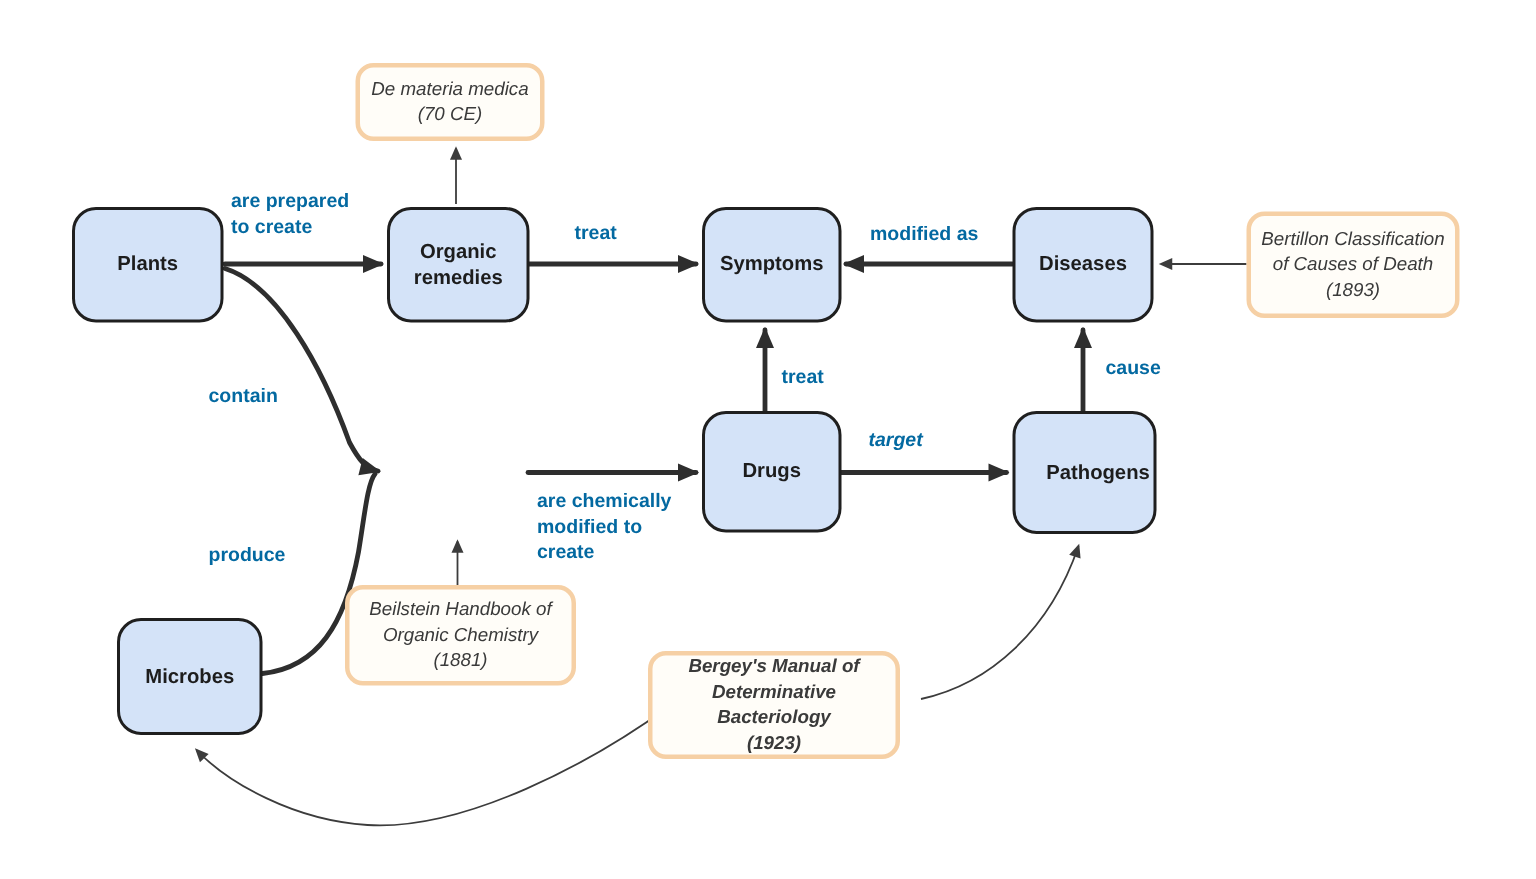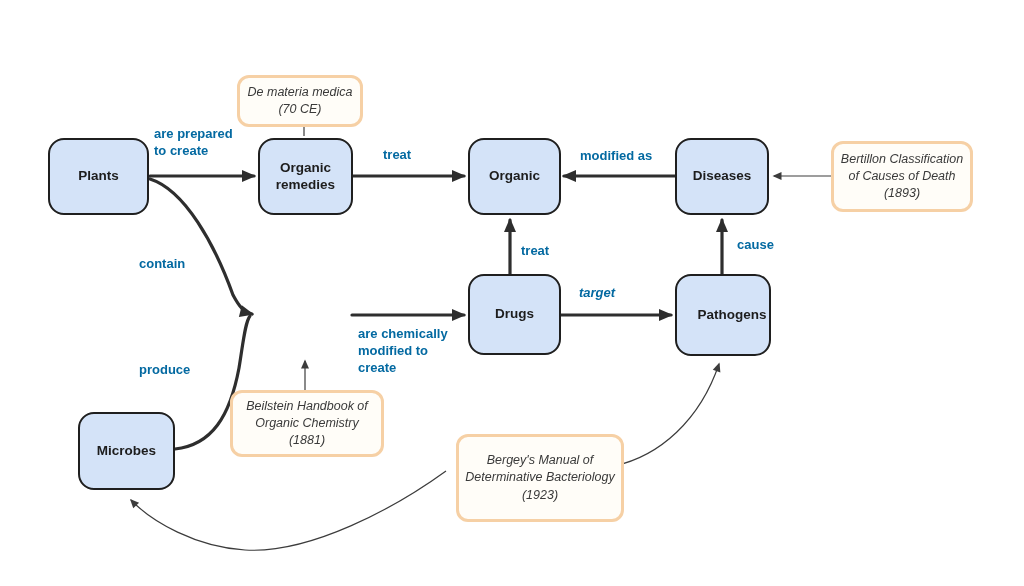--- a/index.html
+++ b/index.html
@@ -56,21 +56,21 @@
     <path class="e-thin" d="M446,471 C395,508 310,554 245,550 C196,547 152,522 131,500" marker-end="url(#mThin)"></path>
   </svg>
 
   <div class="node" style="left:48px;top:138px;width:101px;height:77px;">
     <span>Plants</span>
   </div>
   <div class="node" style="left:258px;top:138px;width:95px;height:77px;">
     <span>Organic remedies</span>
   </div>
   <div class="node" style="left:468px;top:138px;width:93px;height:77px;">
-    <span>Organic</span>
+    <span>Symptoms</span>
   </div>
   <div class="node" style="left:675px;top:138px;width:94px;height:77px;">
     <span>Diseases</span>
   </div>
   <div class="node" style="left:468px;top:274px;width:93px;height:81px;">
     <span>Drugs</span>
   </div>
   <div class="node" style="left:675px;top:274px;width:96px;height:82px;padding-left:18px;">
     <span>Pathogens</span>
   </div>
@@ -84,32 +84,32 @@
   <div class="edge-label" style="left:580px;top:148px;">modified as</div>
   <div class="edge-label" style="left:139px;top:256px;">contain</div>
   <div class="edge-label" style="left:139px;top:362px;">produce</div>
   <div class="edge-label" style="left:358px;top:326px;">are chemically
 modified to
 create</div>
   <div class="edge-label" style="left:579px;top:285px;font-style:italic;">target</div>
   <div class="edge-label" style="left:521px;top:243px;">treat</div>
   <div class="edge-label" style="left:737px;top:237px;">cause</div>
 
-  <div class="annotation" style="left:237px;top:42px;width:126px;height:52px;margin-top:33px;">
+  <div class="annotation" style="left:237px;top:42px;width:126px;height:52px;">
     <span>De materia medica
 (70 CE)</span>
   </div>
   <div class="annotation" style="left:831px;top:141px;width:142px;height:71px;">
     <span>Bertillon Classification
 of Causes of Death
 (1893)</span>
   </div>
   <div class="annotation" style="left:230px;top:390px;width:154px;height:67px;">
     <span>Beilstein Handbook of
 Organic Chemistry (1881)</span>
   </div>
-  <div class="annotation" style="left:456px;top:434px;width:168px;height:88px;">
+  <div class="annotation" style="left:432px;top:434px;width:168px;height:72px;font-weight:bold;">
     <span>Bergey's Manual of
 Determinative Bacteriology
 (1923)</span>
   </div>
 
 </div>
 
 </body></html>

